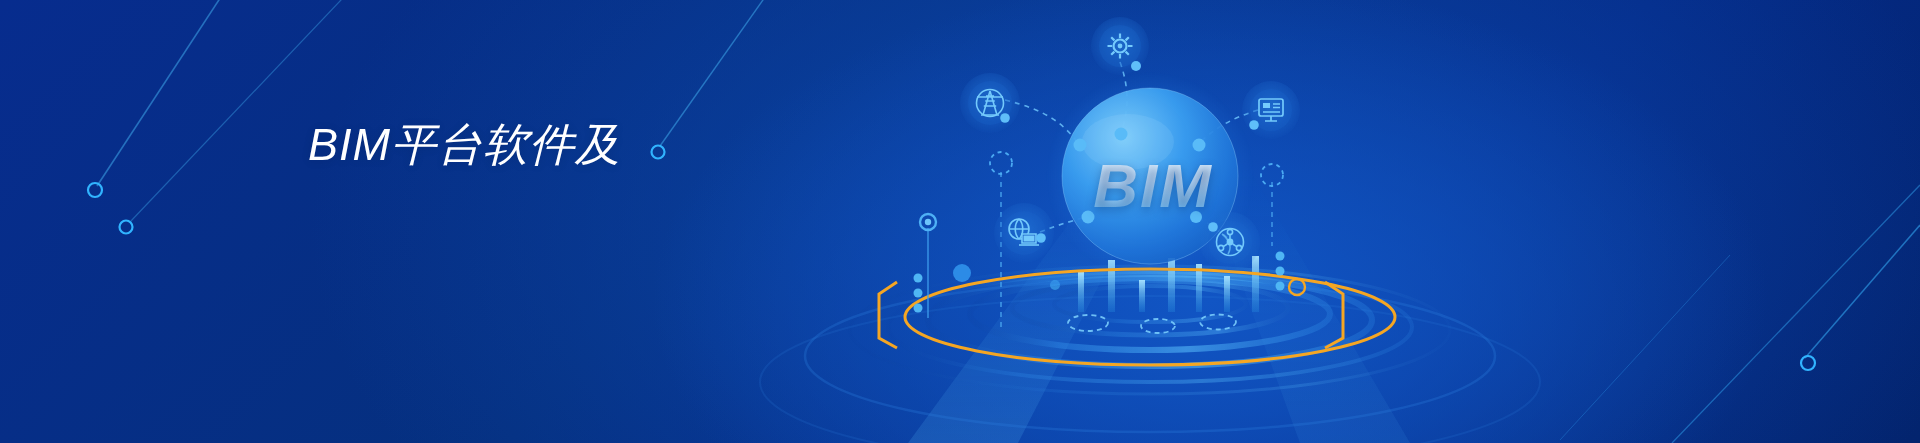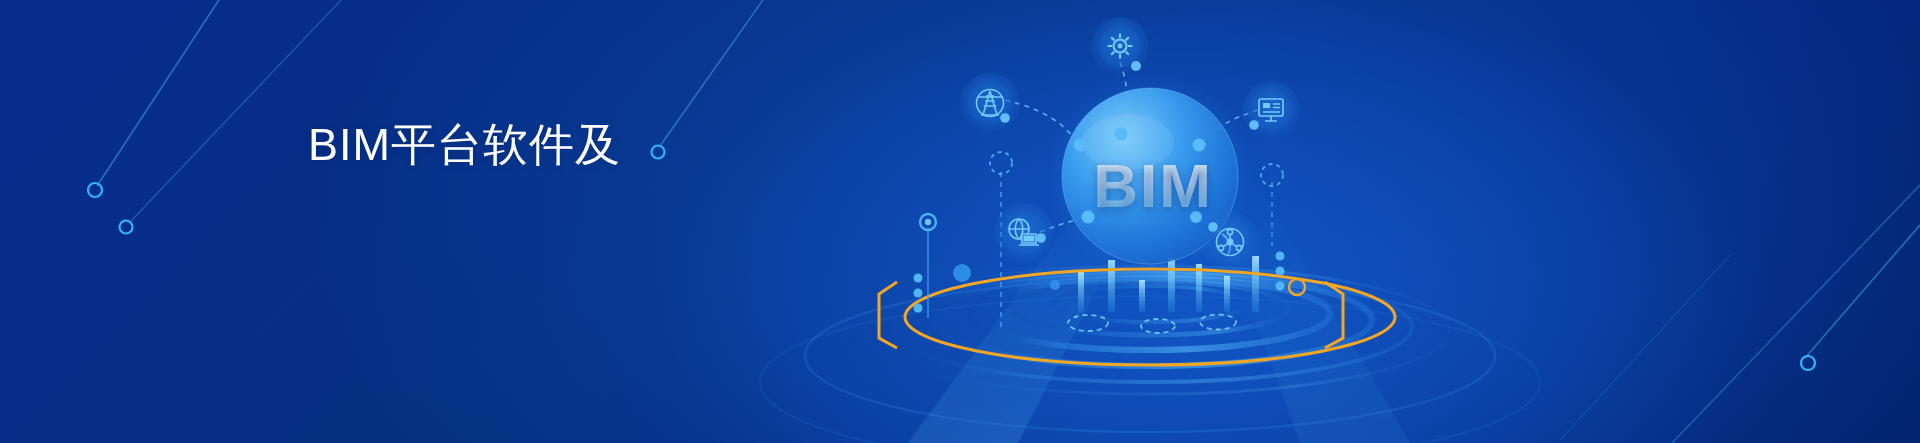--- a/index.html
+++ b/index.html
@@ -4,20 +4,21 @@
 <title>BIM Banner</title>
 <style>
   html,body{margin:0;padding:0;background:#04206b;}
   body{font-family:"Liberation Sans","DejaVu Sans",sans-serif;}
   .banner{
     position:relative;width:1920px;height:443px;overflow:hidden;
     background:
       radial-gradient(ellipse 900px 520px at 1210px 300px, #1155c4 0%, rgba(13,70,175,0) 62%),
       radial-gradient(ellipse 1200px 700px at 1150px 230px, #0c46ad 0%, rgba(8,52,150,0) 70%),
       linear-gradient(135deg,#072c8e 0%,#05307f 40%,#042a86 70%,#03246e 100%);
+    font-style: italic;
   }
   .layer{position:absolute;inset:0;}
   svg.layer{width:1920px;height:443px;display:block;}
   .headline{
     position:absolute;left:308px;top:106px;width:640px;
     color:#ffffff;font-size:45px;line-height:78px;letter-spacing:1px;
     font-weight:400;white-space:nowrap;
     text-shadow:0 1px 10px rgba(0,0,0,0.12);
   }
   .headline .l2{letter-spacing:0.5px;}

